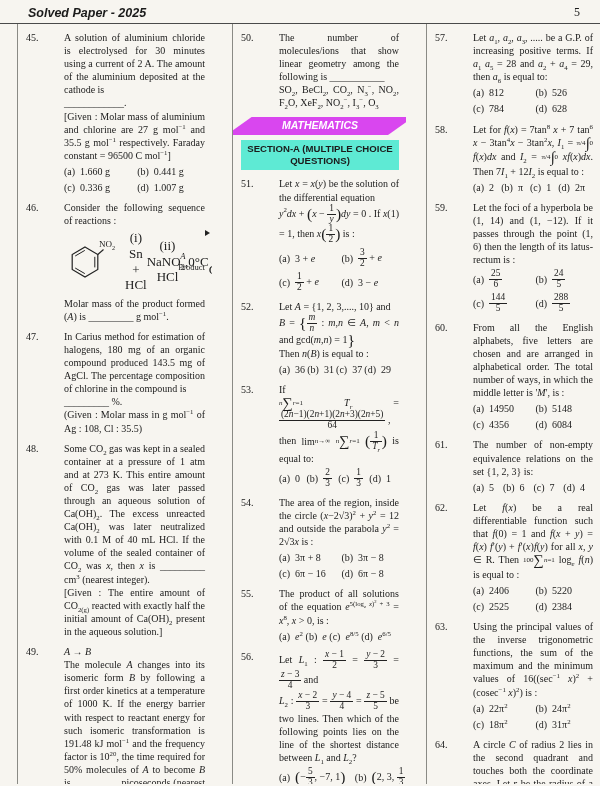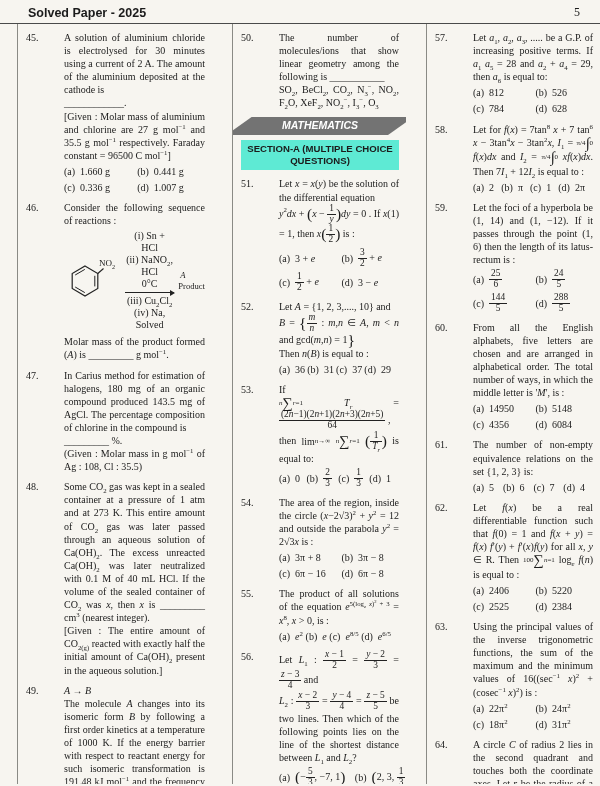--- a/index.html
+++ b/index.html
@@ -1,20 +1,20 @@
 <!DOCTYPE html>
 <html><head>
 <meta charset="utf-8">
 <style>
   html,body{margin:0;padding:0;background:#cfcfca;}
   .page{width:600px;height:786px;background:#f7f5f0;color:#1b1b1b;overflow:hidden;
         font-family:"Liberation Serif", serif;position:relative;box-sizing:border-box;}
   .hdr{display:flex;justify-content:space-between;align-items:flex-end;
        padding:5px 16px 3px 28px;border-bottom:1.4px solid #4a4a4a;}
-  .hdr .t{font-family:"Liberation Sans",sans-serif;font-weight:bold;font-size:12.5px;}
+  .hdr .t{font-family:"Liberation Sans",sans-serif;font-style:italic;font-weight:bold;font-size:12.5px;}
   .hdr .p{font-size:12px;padding-right:4px;}
   .cols{display:grid;grid-template-columns:1fr 1fr 1fr;margin-left:17px;border-left:1px solid #8a8a85;
         height:calc(786px - 26px);}
   .col{padding:7px 7px 4px 8px;font-size:10px;line-height:1.31;text-align:justify;overflow:hidden;min-width:0;}
   .col + .col{border-left:1px solid #8a8a85;margin-left:20px;}
   sup{font-size:68%;line-height:0;} sub{font-size:68%;line-height:0;}
   .q{display:flex;gap:20px;margin:0 0 7px 0;}
   .qnum{flex:0 0 18px;text-align:left;white-space:nowrap;}
   .qbody{flex:1 1 auto;min-width:0;}
   .qtext{margin:0;font-family:Liberation Serif, serif;}
@@ -27,29 +27,29 @@
   .fr .d{padding:0 2px;}
   .bigp{font-size:1.55em;line-height:0.7;vertical-align:middle;font-weight:400;}
   .sum,.intg,.lim{display:inline-flex;flex-direction:row;align-items:center;
       vertical-align:middle;line-height:1;text-align:center;}
   .sum .t,.sum .b,.intg .t,.intg .b,.lim .b{font-size:0.70em;line-height:1;}
   .sum .s{font-size:1.45em;line-height:0.95;}
   .intg .s{font-size:1.5em;line-height:0.9;}
   .secbar{background:#5eead4;font-family:Liberation Sans, sans-serif;font-weight:bold;
       font-size:9.6px;text-align:center;padding:2.5px 0;margin:3px 0 7px;}
   .banner{display:flex;justify-content:center;margin:7px 0 5px;}
-  .banner-inner{background:#737373;color:#fff;font-family:"Liberation Sans",sans-serif;
+  .banner-inner{background:#d946ef;color:#fff;font-family:"Liberation Sans",sans-serif;
       font-style:italic;font-weight:bold;font-size:10.5px;padding:2.5px 24px;
       clip-path:polygon(14% 0,100% 0,86% 100%,0 100%);min-width:140px;text-align:center;}
   .fig{display:flex;align-items:center;gap:3px;margin:3px 0 4px;}
   .ringwrap{position:relative;width:58px;height:48px;flex:0 0 auto;}
   .ringwrap svg{position:absolute;left:0;top:5px;}
   .no2{position:absolute;left:35px;top:1px;font-size:9px;}
-  .cond{flex:1 1 auto;display:flex;flex-direction:column;align-items:center;
-      font-size:10px;line-height:1.2;text-align:center;min-width:0;}
+  .cond{flex:1 1 auto;display:flex;flex-direction:row;align-items:center;
+      font-size:13px;line-height:1.2;text-align:center;min-width:0;}
   .arrowline{align-self:stretch;height:0;border-bottom:1.1px solid #222;position:relative;margin:2px 0;}
   .arrowline:after{content:'';position:absolute;right:-1px;top:-2.6px;
       border-left:5px solid #222;border-top:3px solid transparent;border-bottom:3px solid transparent;}
   .prod{font-size:8.6px;line-height:1.25;flex:0 0 auto;padding-left:1px;}
   .prod .pa{font-style:italic;padding-left:2px;}
 </style>
 </head>
 <body>
 
 <div class="page">

